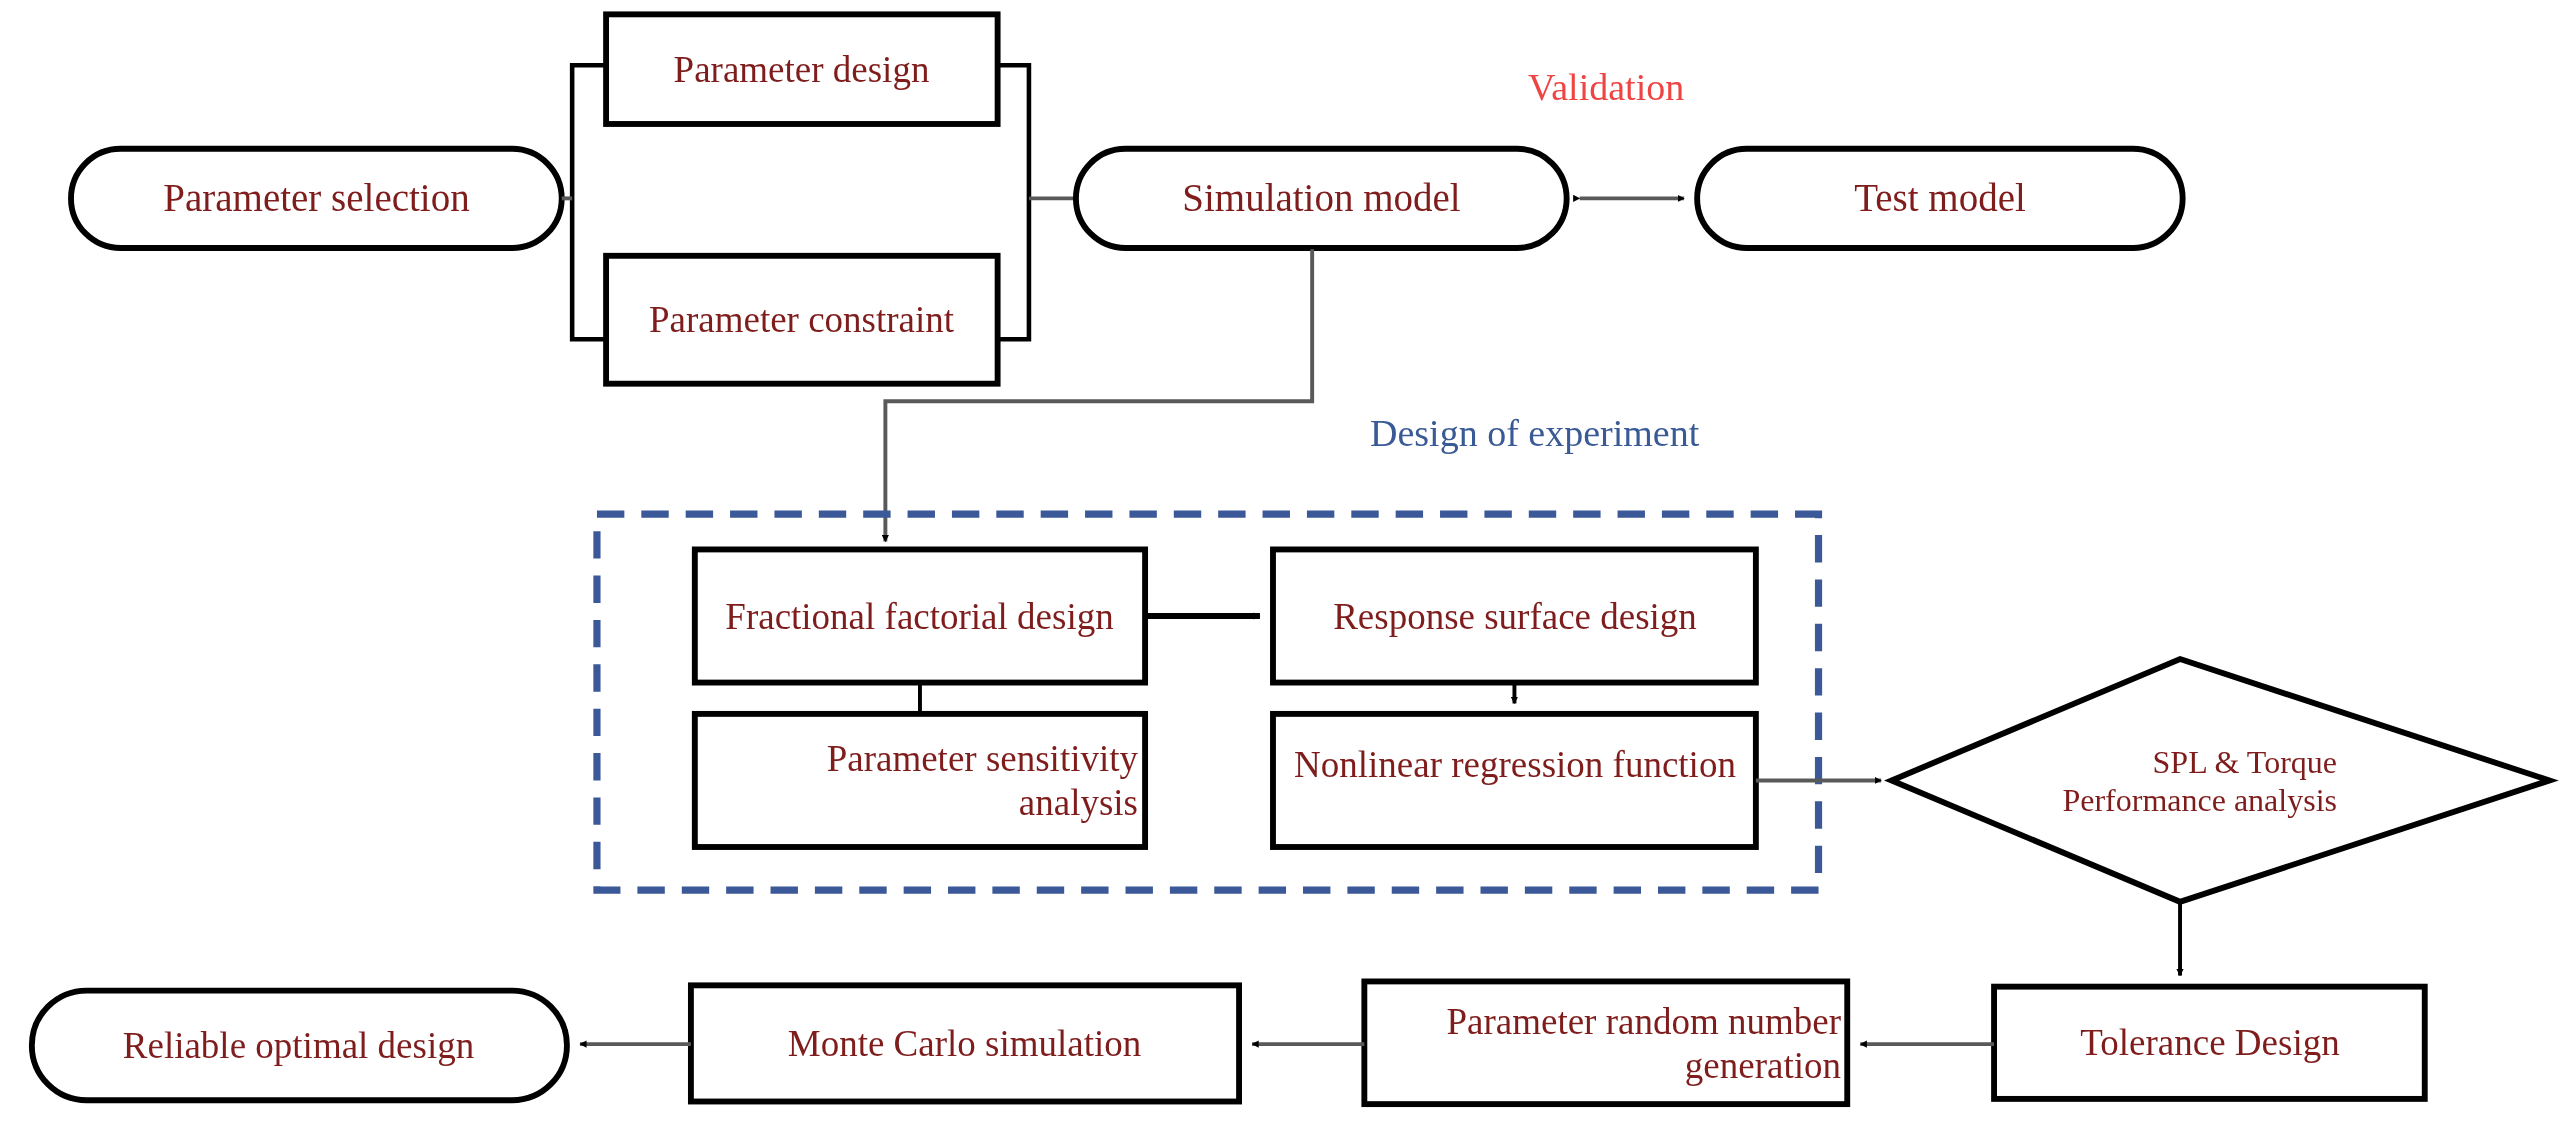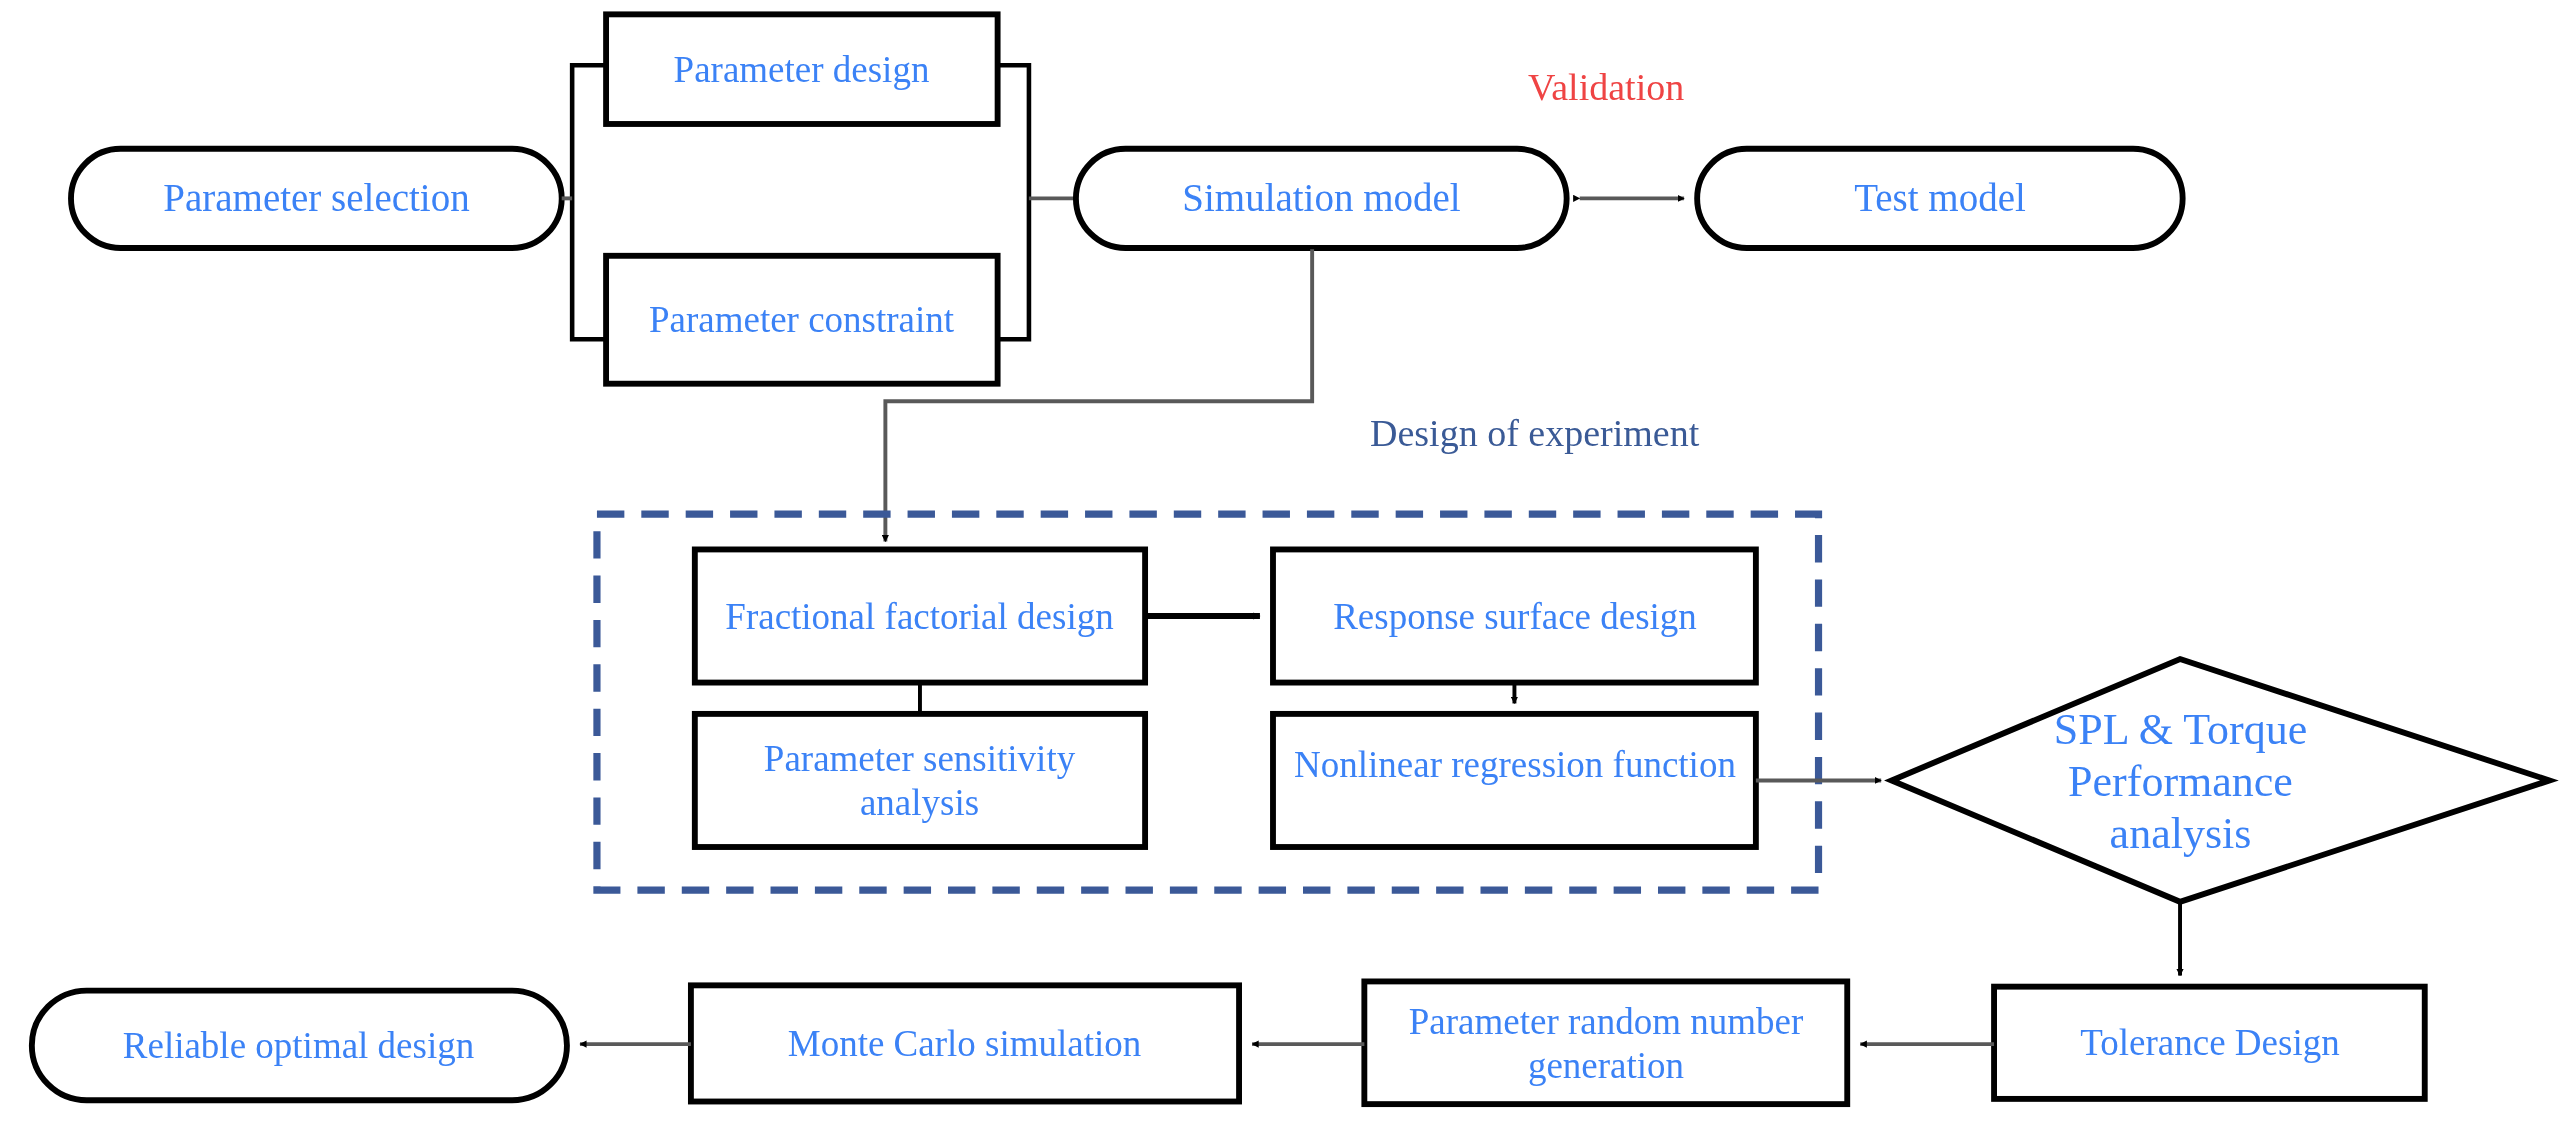--- a/index.html
+++ b/index.html
@@ -1,20 +1,20 @@
 <!DOCTYPE html>
 <html style="font-size:10.4px"><head>
 <meta charset="utf-8">
 <style>
   html,body{margin:0;padding:0;background:#ffffff;}
   #stage{position:relative;width:2576px;height:1125px;background:#fff;
          font-family:"Liberation Serif", serif;}
   svg{position:absolute;inset:0;width:2576px;height:1125px;display:block;}
   .nodeText{position:absolute;display:flex;align-items:center;justify-content:center;
-            text-align:center;line-height:1.18;color:#3b82f6;pointer-events:none;}
+            text-align:right;line-height:1.18;color:#7f1d1d;pointer-events:none;}
   .lbl{position:absolute;white-space:nowrap;}
 </style>
 </head>
 <body>
 
 <div id="stage">
 
   <svg viewBox="0 0 3946 1724" xmlns="http://www.w3.org/2000/svg">
     <defs>
       <marker id="ah" viewBox="0 0 12 12" refX="11" refY="6" markerWidth="11" markerHeight="11" orient="auto-start-reverse" markerUnits="userSpaceOnUse">
@@ -85,21 +85,21 @@
   <div class="nodeText" style="left:1697px;top:149px;width:486px;height:99px;font-size:39px;">Test model</div>
 
   <div class="nodeText" style="left:1280px;top:550px;width:470px;height:133px;font-size:37px;">Response surface design</div>
 
   <div class="nodeText" style="left:701px;top:550px;width:437px;height:133px;font-size:37px;">Fractional  factorial design</div>
 
   <div class="nodeText" style="left:701px;top:714px;width:437px;height:133px;font-size:37px;">Parameter sensitivity  analysis</div>
 
   <div class="nodeText" style="left:1280px;top:698px;width:470px;height:133px;font-size:37px;">Nonlinear regression function</div>
 
-  <div class="nodeText" style="left:2024px;top:699px;width:313px;height:166px;font-size:44px;">SPL &amp; Torque Performance analysis</div>
+  <div class="nodeText" style="left:2024px;top:699px;width:313px;height:166px;font-size:32px;">SPL &amp; Torque Performance analysis</div>
 
   <div class="nodeText" style="left:2001px;top:987px;width:418px;height:112px;font-size:37px;">Tolerance Design</div>
 
   <div class="nodeText" style="left:1371px;top:982px;width:470px;height:123px;font-size:37px;">Parameter random number generation</div>
 
   <div class="nodeText" style="left:697px;top:986px;width:535px;height:116px;font-size:37px;">Monte Carlo simulation</div>
 
   <div class="nodeText" style="left:44px;top:991px;width:509px;height:110px;font-size:37px;font-family:Liberation Serif, serif;">Reliable optimal design</div>
 
   <div class="lbl" style="left:1528px;top:65px;font-size:38px;color:#ef4444;">Validation</div>

